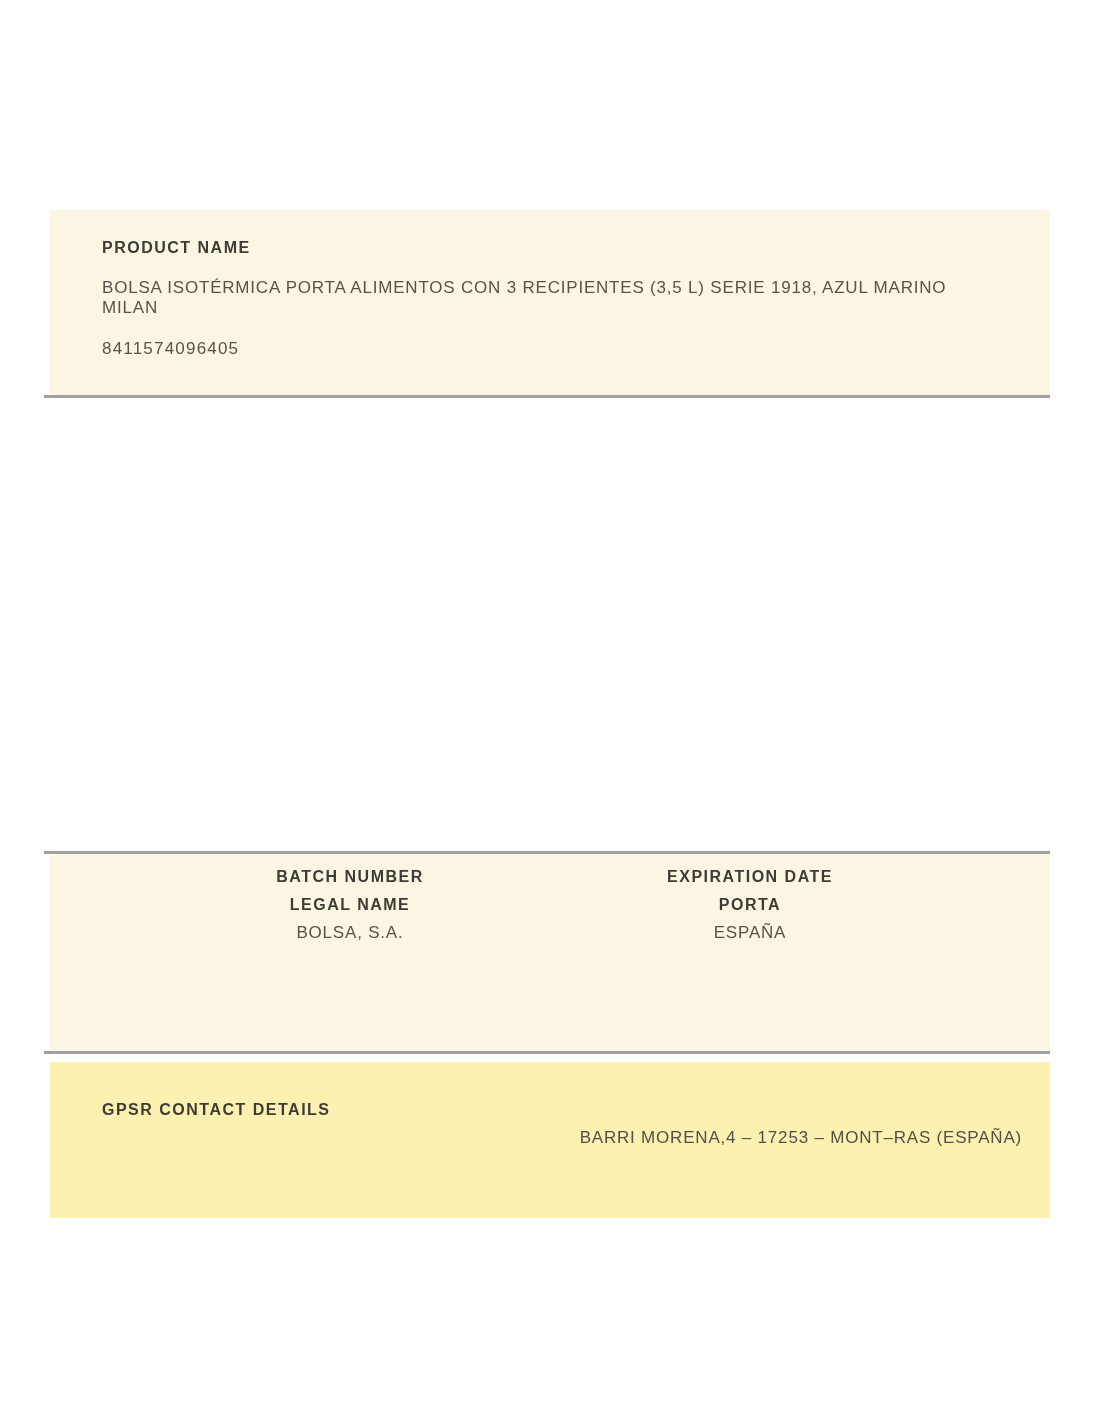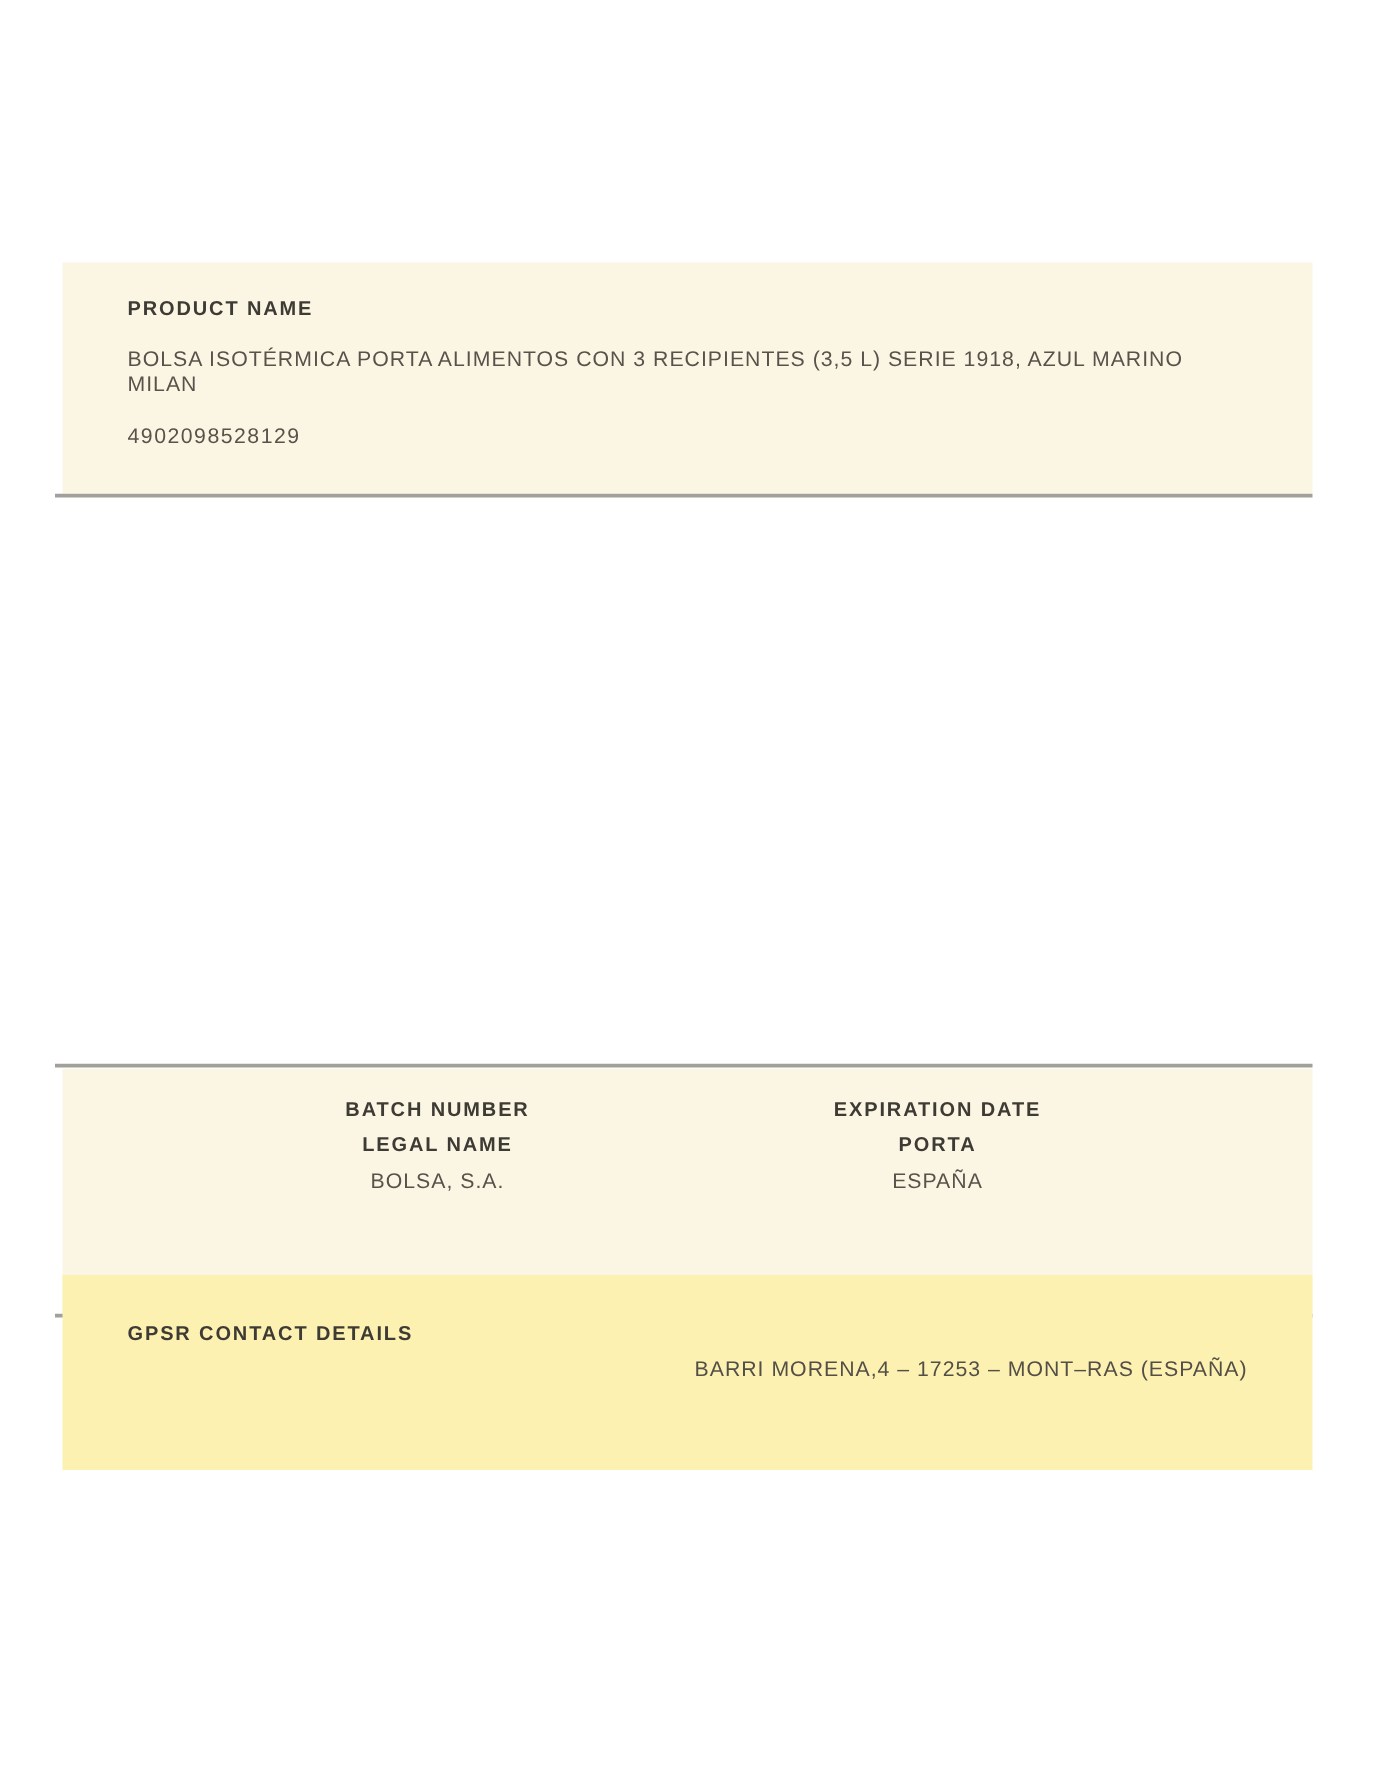--- a/index.html
+++ b/index.html
@@ -25,26 +25,26 @@
   .sec-yellow { background: #FCF1B1; }
 
   .sec-product {
     top: 210px;
     height: 185px;
     padding: 28px 52px 0 52px;
   }
   .sec-batch {
     top: 855px;
     height: 195px;
-    padding: 24px 100px 0 100px;
+    padding: 12px 100px 0 100px;
   }
   .sec-gpsr {
-    top: 1020px;
+    top: 1062px;
     height: 156px;
-    padding: 38px 52px 0 52px;
+    padding: 38px 28px 0 52px;
   }
 
   .divider {
     position: absolute;
     left: 44px;
     width: 1006px;
     height: 3px;
     background: #A2A09A;
   }
   .divider-1 { top: 395px; }
@@ -85,21 +85,21 @@
   }
 </style>
 </head>
 <body>
 
 <div class="page">
 
   <div class="section sec-cream sec-product">
     <div class="field-label">PRODUCT NAME</div>
     <div class="field-value mt-gap">BOLSA ISOTÉRMICA PORTA ALIMENTOS CON 3 RECIPIENTES (3,5 L) SERIE 1918, AZUL MARINO MILAN</div>
-    <div class="field-value num-value mt-gap">4902098528129</div>
+    <div class="field-value num-value mt-gap">8411574096405</div>
   </div>
   <div class="divider divider-1"></div>
 
   <div class="divider divider-2"></div>
   <div class="section sec-cream sec-batch">
     <div class="grid-2col">
       <div>
         <div class="field-label">BATCH NUMBER</div>
         <div class="field-value cell-value"></div>
       </div>

